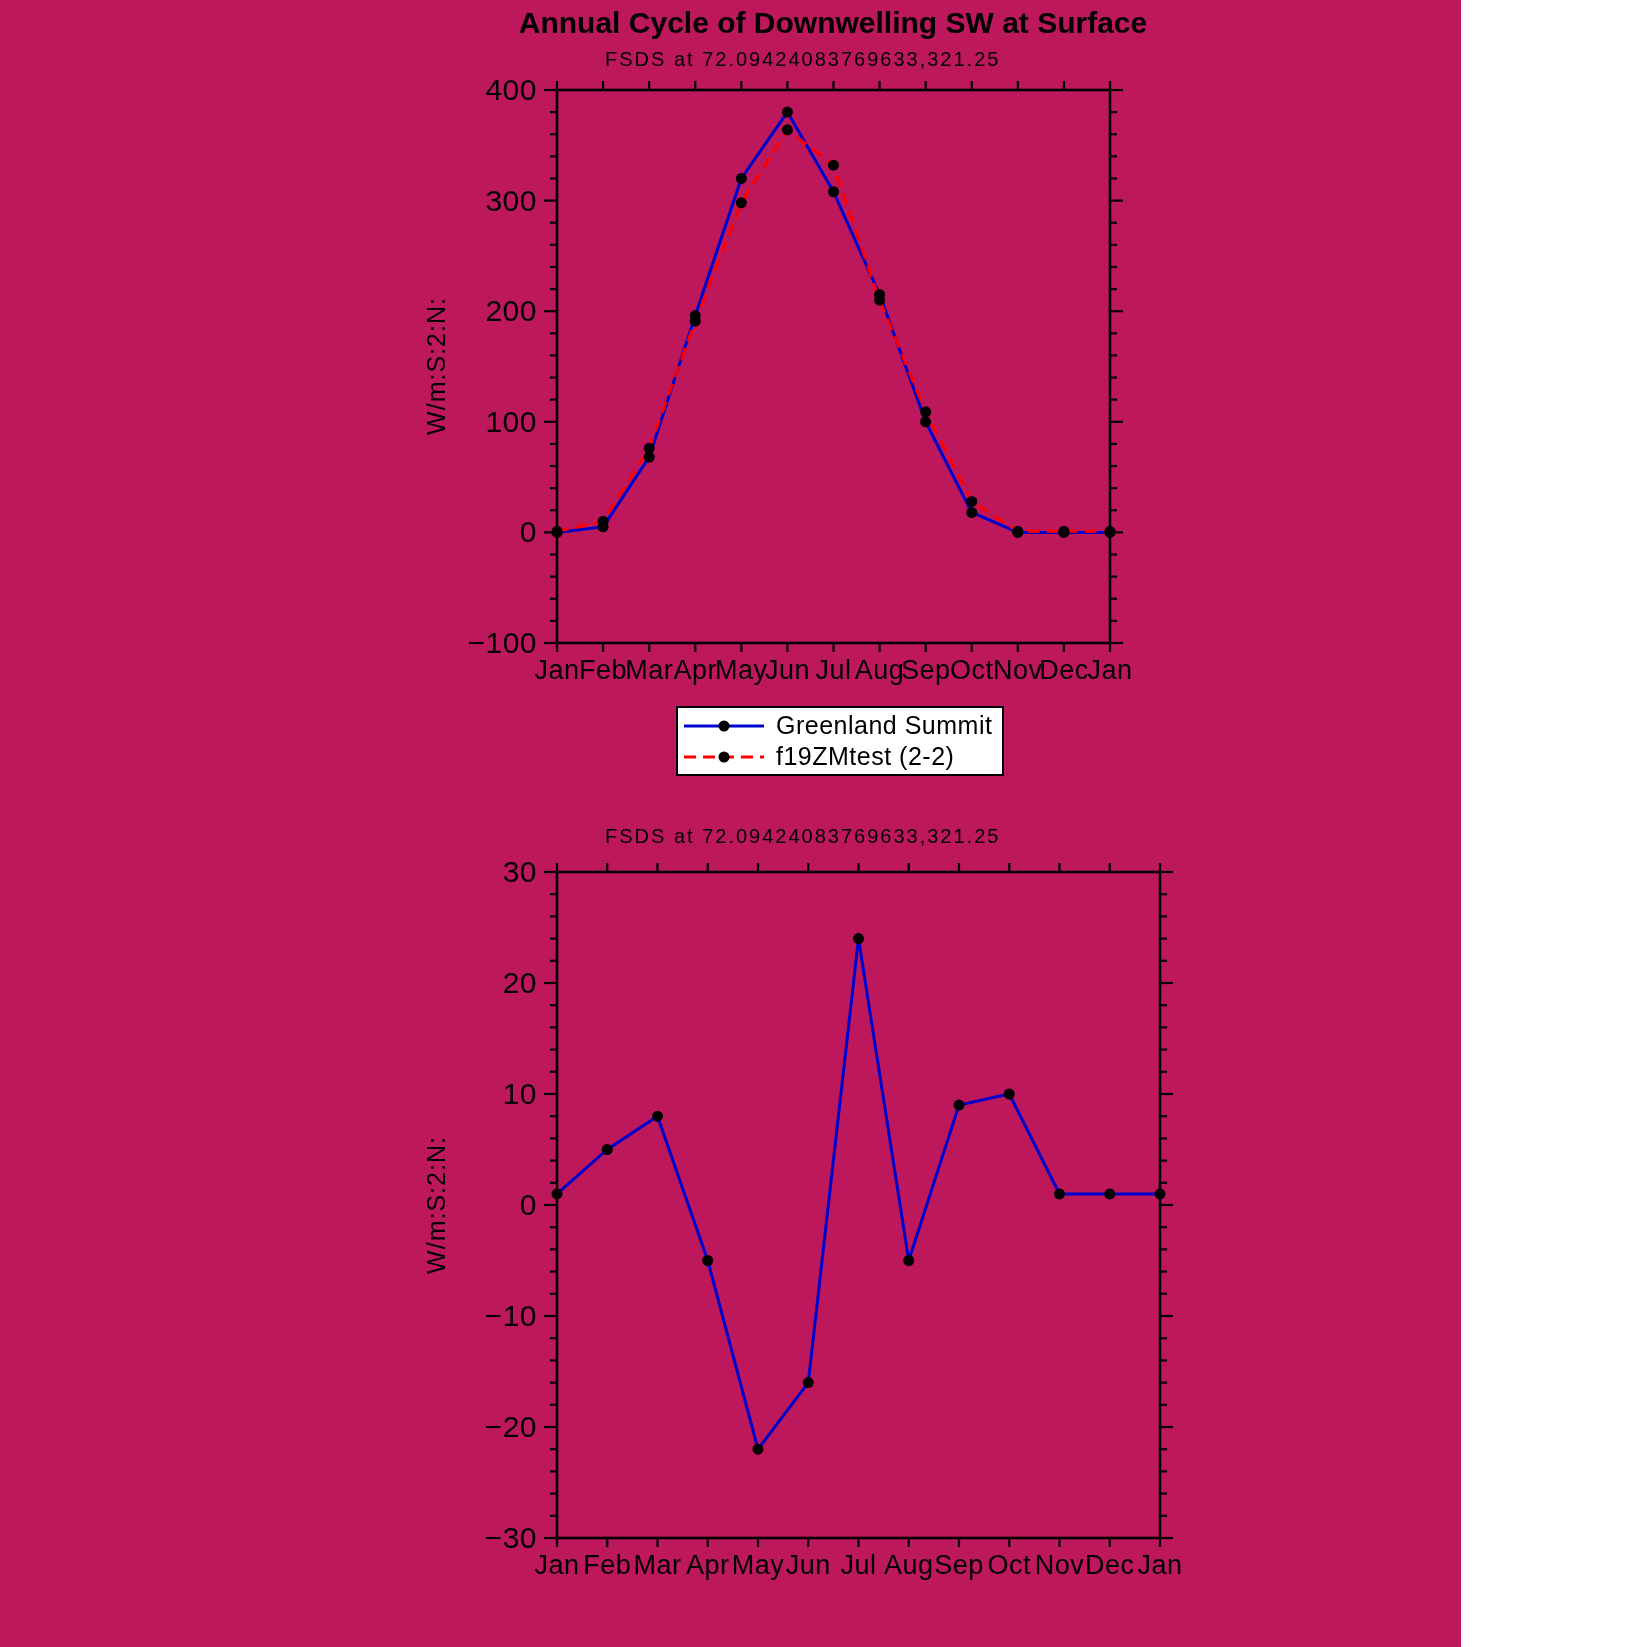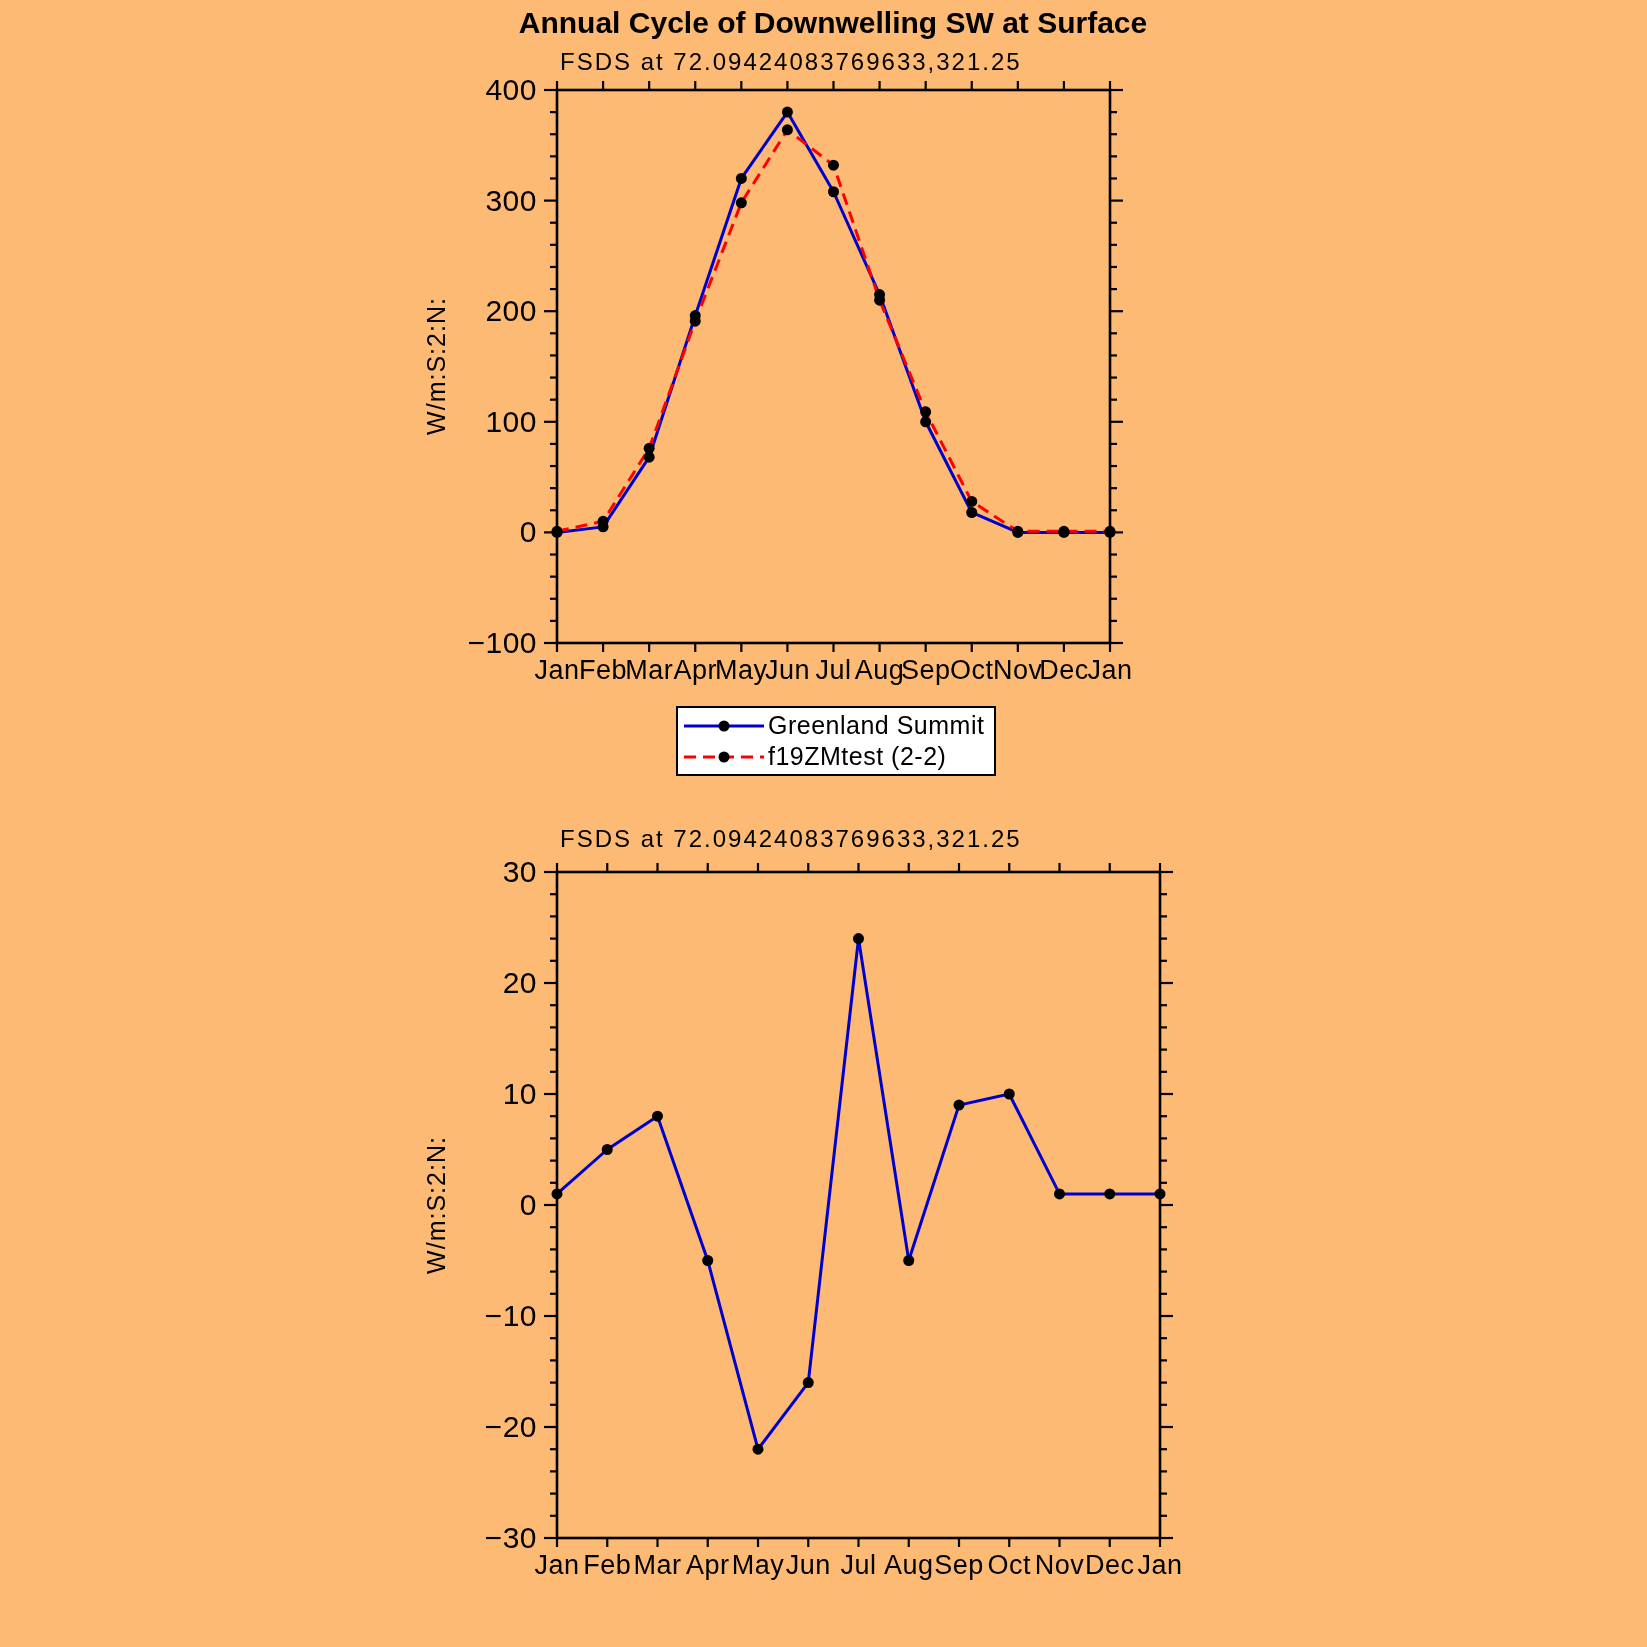--- a/index.html
+++ b/index.html
@@ -1,28 +1,28 @@
 <!DOCTYPE html>
 <html><head>
 <meta charset="utf-8">
 <style>
   html,body{margin:0;padding:0;background:#fff;}
-  .page{position:relative;width:1647px;height:1647px;background:#fdba74;
+  .page{position:relative;width:1461px;height:1647px;background:#be185d;
         font-family:"Liberation Sans",sans-serif;color:#000;overflow:hidden;}
   #chart-canvas{position:absolute;left:0;top:0;}
   #chart-canvas text{fill:#000;}
   .chart-title{position:absolute;transform:translateX(-50%);font-weight:bold;
                font-size:30px;white-space:nowrap;}
-  .chart-subtitle{position:absolute;font-size:24px;letter-spacing:2px;white-space:nowrap;}
+  .chart-subtitle{position:absolute;font-size:20px;letter-spacing:2px;white-space:nowrap;margin-left:45px;}
   .y-axis-label{position:absolute;transform:translate(-50%,-50%) rotate(-90deg);
                 font-size:25px;letter-spacing:1px;white-space:nowrap;}
   .legend{position:absolute;border:2.5px solid #000;background:#fff;
           padding:2px 10px 2px 6px;display:flex;flex-direction:column;}
   .legend-row{display:flex;align-items:center;height:31px;}
-  .legend-label{font-size:25px;letter-spacing:0.5px;white-space:nowrap;margin-left:4px;}
+  .legend-label{font-size:25px;letter-spacing:0.5px;white-space:nowrap;margin-left:12px;}
 </style>
 </head>
 <body>
 
 <div class="page">
 
   <div class="chart-title" style="left:833px;top:6px">Annual Cycle of Downwelling SW at Surface</div>
   <div class="chart-subtitle" style="left:560px;top:48px">FSDS  at  72.09424083769633,321.25</div>
   <div class="y-axis-label" style="left:436px;top:366px">W/m:S:2:N:</div>
 

